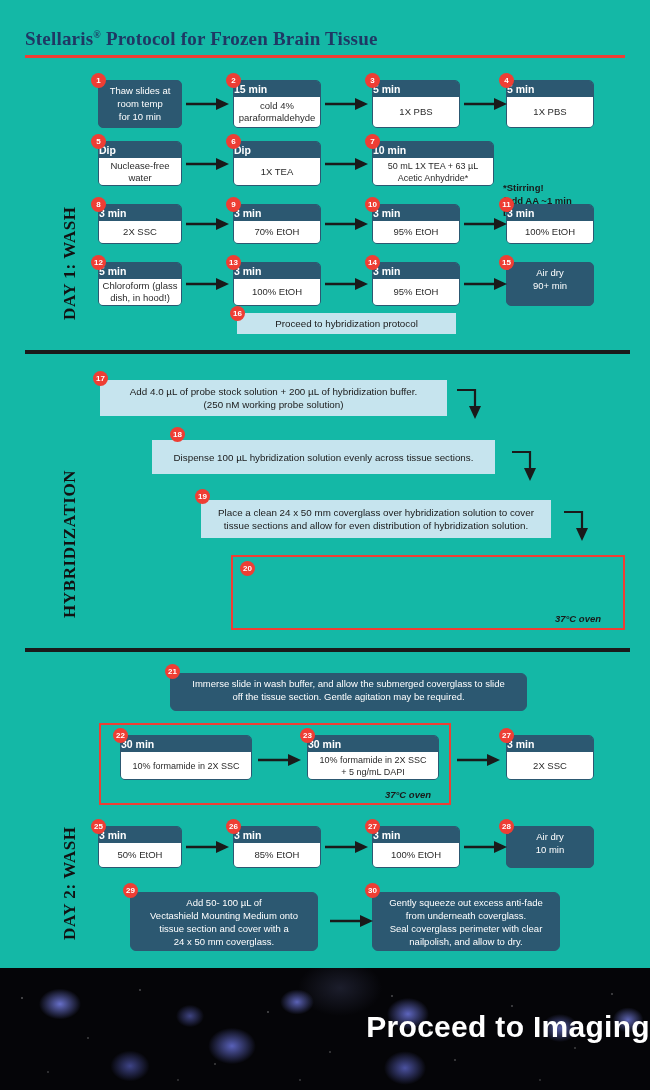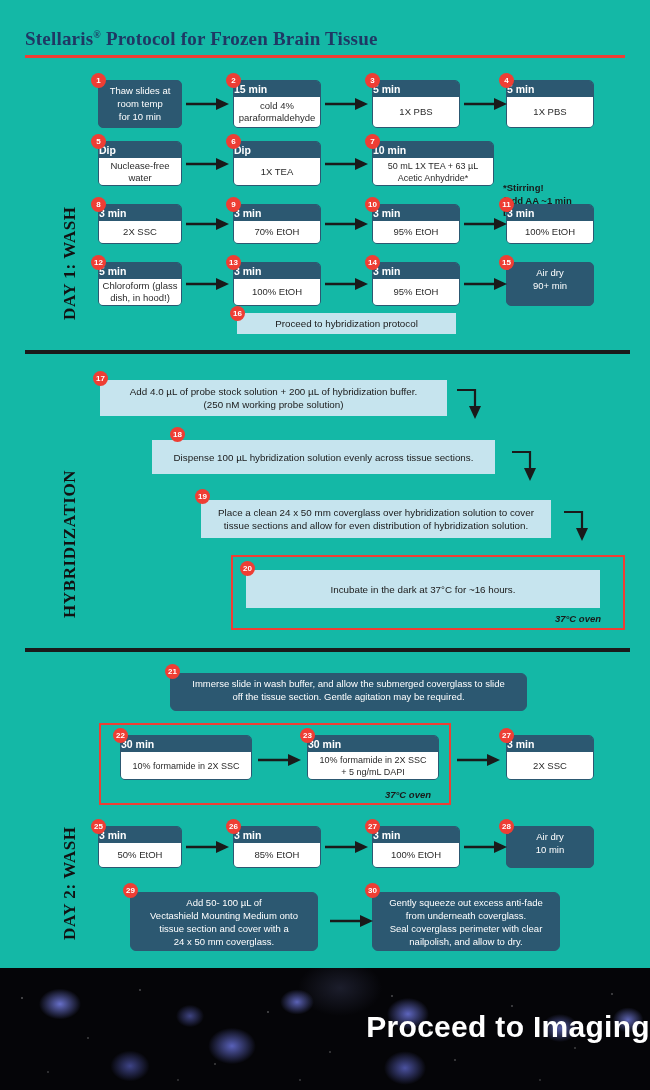--- a/index.html
+++ b/index.html
@@ -342,23 +342,20 @@
       <span style="white-space:pre-line;">Place a clean 24 x 50 mm coverglass over hybridization solution to cover
 tissue sections and allow for even distribution of hybridization solution.</span>
     </div>
   <div class="badge" style="left:195px; top:489px;">19</div>
   <svg class="arrow" style="left:562px; top:508px;" width="30" height="34" viewBox="0 0 30 34">
       <polyline points="2,4 20,4 20,23" fill="none" stroke="#1A1A1A" stroke-width="2.2"></polyline>
       <polygon points="14,20 20,33 26,20" fill="#1A1A1A"></polygon>
     </svg>
 
   <div class="redframe" style="left:231px; top:555px; width:394px; height:75px;"></div>
-  <div class="box lite" style="left:246px; top:570px; width:354px; height:38px;">
-      <span style="white-space: pre-line;">Incubate in the dark at 37°C for ~16 hours.</span>
-    </div>
   <div class="badge" style="left:240px; top:561px;">20</div>
   <div class="oven-note" style="left:555px; top:613px;">37°C oven</div>
 
   <div class="box solid" style="left:170px; top:673px; width:357px; height:38px; border-radius:6px;">
       <span style="white-space:pre-line;">Immerse slide in wash buffer, and allow the submerged coverglass to slide
 off the tissue section.  Gentle agitation may be required.</span>
     </div>
   <div class="badge" style="left:165px; top:664px;">21</div>
 
   <div class="redframe" style="left:99px; top:723px; width:352px; height:82px;"></div>

